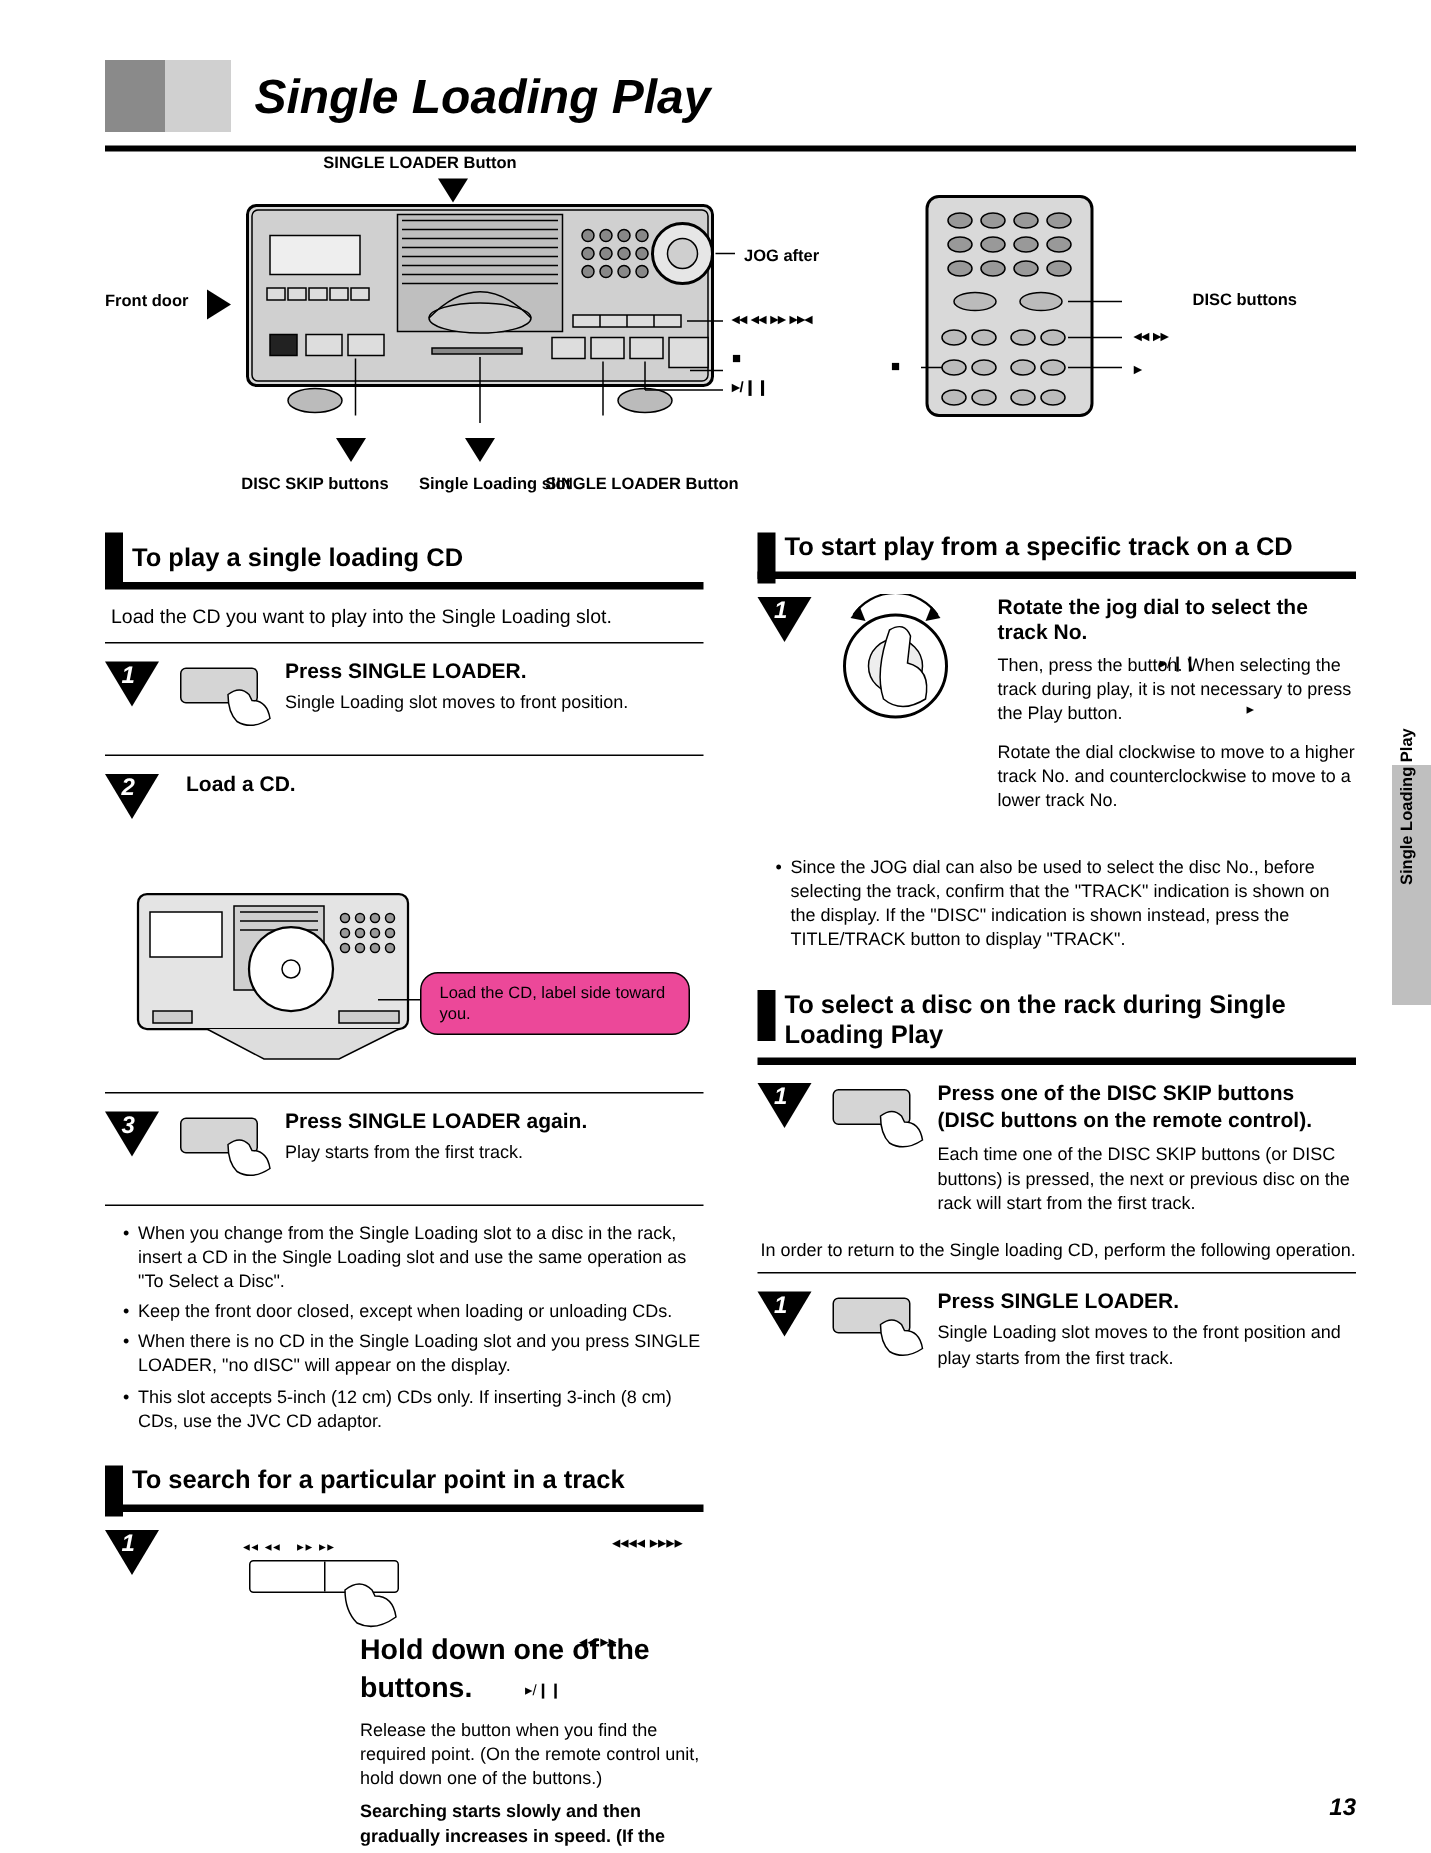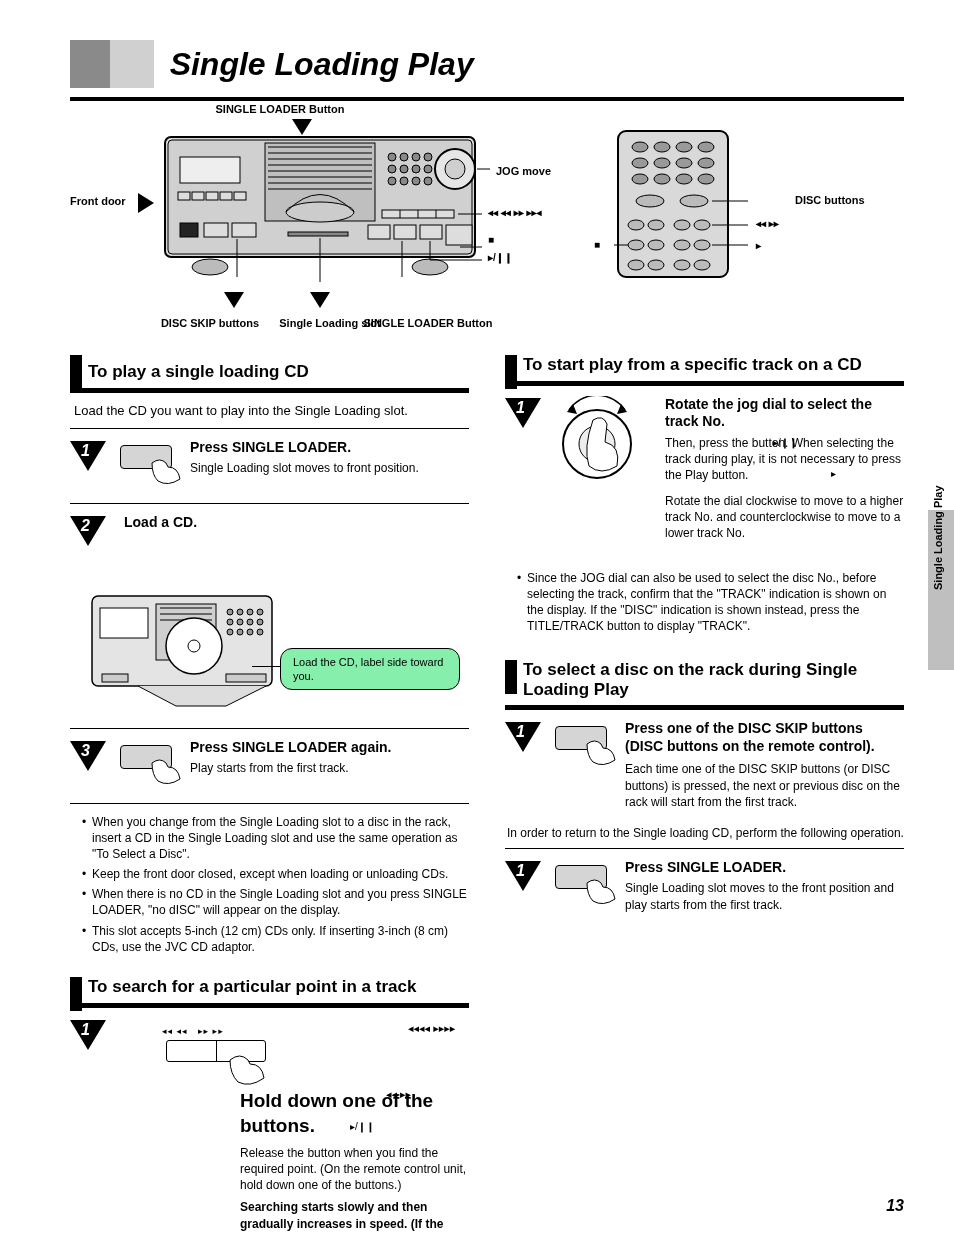--- a/index.html
+++ b/index.html
@@ -79,21 +79,21 @@
   .icon-btn { width:52px; height:24px; border:1.5px solid #000; border-radius:4px; background:#d5d5d5; position:absolute; left:2px; top:6px; }
   .icon-finger {
     position:absolute; left:32px; top:18px;
   }
 
   .insert-diag { position:relative; height:140px; margin: 4px 0 8px 0; }
   .insert-caption-box {
     position:absolute; left:210px; top:70px;
     border:1px solid #000; border-radius:12px;
     padding:6px 12px; font-size:11px; line-height:1.3; width:180px;
-    background:#86efac;
+    background:#ec4899;
   }
   .lead { position:absolute; width:30px; height:1px; background:#000; left:182px; top:88px; }
 
   .bullet-list { margin-left: 12px; font-size:12px; line-height:1.35; }
   .bullet-list li { margin-bottom:4px; list-style:none; position:relative; padding-left:10px;}
   .bullet-list li:before { content:"•"; position:absolute; left:0; }
 
   .search-fig { position:relative; height:70px; margin-top:8px; }
   .search-btns {
     position:absolute; left:46px; top:22px; width:100px; height:22px;
@@ -196,21 +196,21 @@
         <line x1="160" y1="121" x2="160" y2="165" stroke="#000"></line>
         <line x1="242" y1="124" x2="242" y2="160" stroke="#000"></line>
         <line x1="270" y1="124" x2="270" y2="143" stroke="#000"></line>
         <line x1="270" y1="143" x2="322" y2="143" stroke="#000"></line>
         <line x1="300" y1="130" x2="322" y2="130" stroke="#000"></line>
         <line x1="298" y1="97" x2="322" y2="97" stroke="#000"></line>
         <line x1="317" y1="52" x2="330" y2="52" stroke="#000"></line>
       </svg>
     </div>
 
-    <div class="label" style="left:426px; top:48px;">JOG move</div>
+    <div class="label" style="left:426px; top:48px;">JOG after</div>
     <div class="label small sym" style="left:418px; top:90px;">◂◂ ◂◂ ▸▸ ▸▸◂</div>
     <div class="label small sym" style="left:418px; top:117px;">■</div>
     <div class="label small sym" style="left:418px; top:135px;">▸/❙❙</div>
 
     <div class="label" style="left:80px; top:200px; width:120px; text-align:center;">DISC SKIP buttons</div>
     <div class="arrow-dn" style="left:154px; top:175px;"></div>
 
     <div class="label" style="left:200px; top:200px; width:120px; text-align:center;">Single Loading slot</div>
     <div class="arrow-dn" style="left:240px; top:175px;"></div>
 

